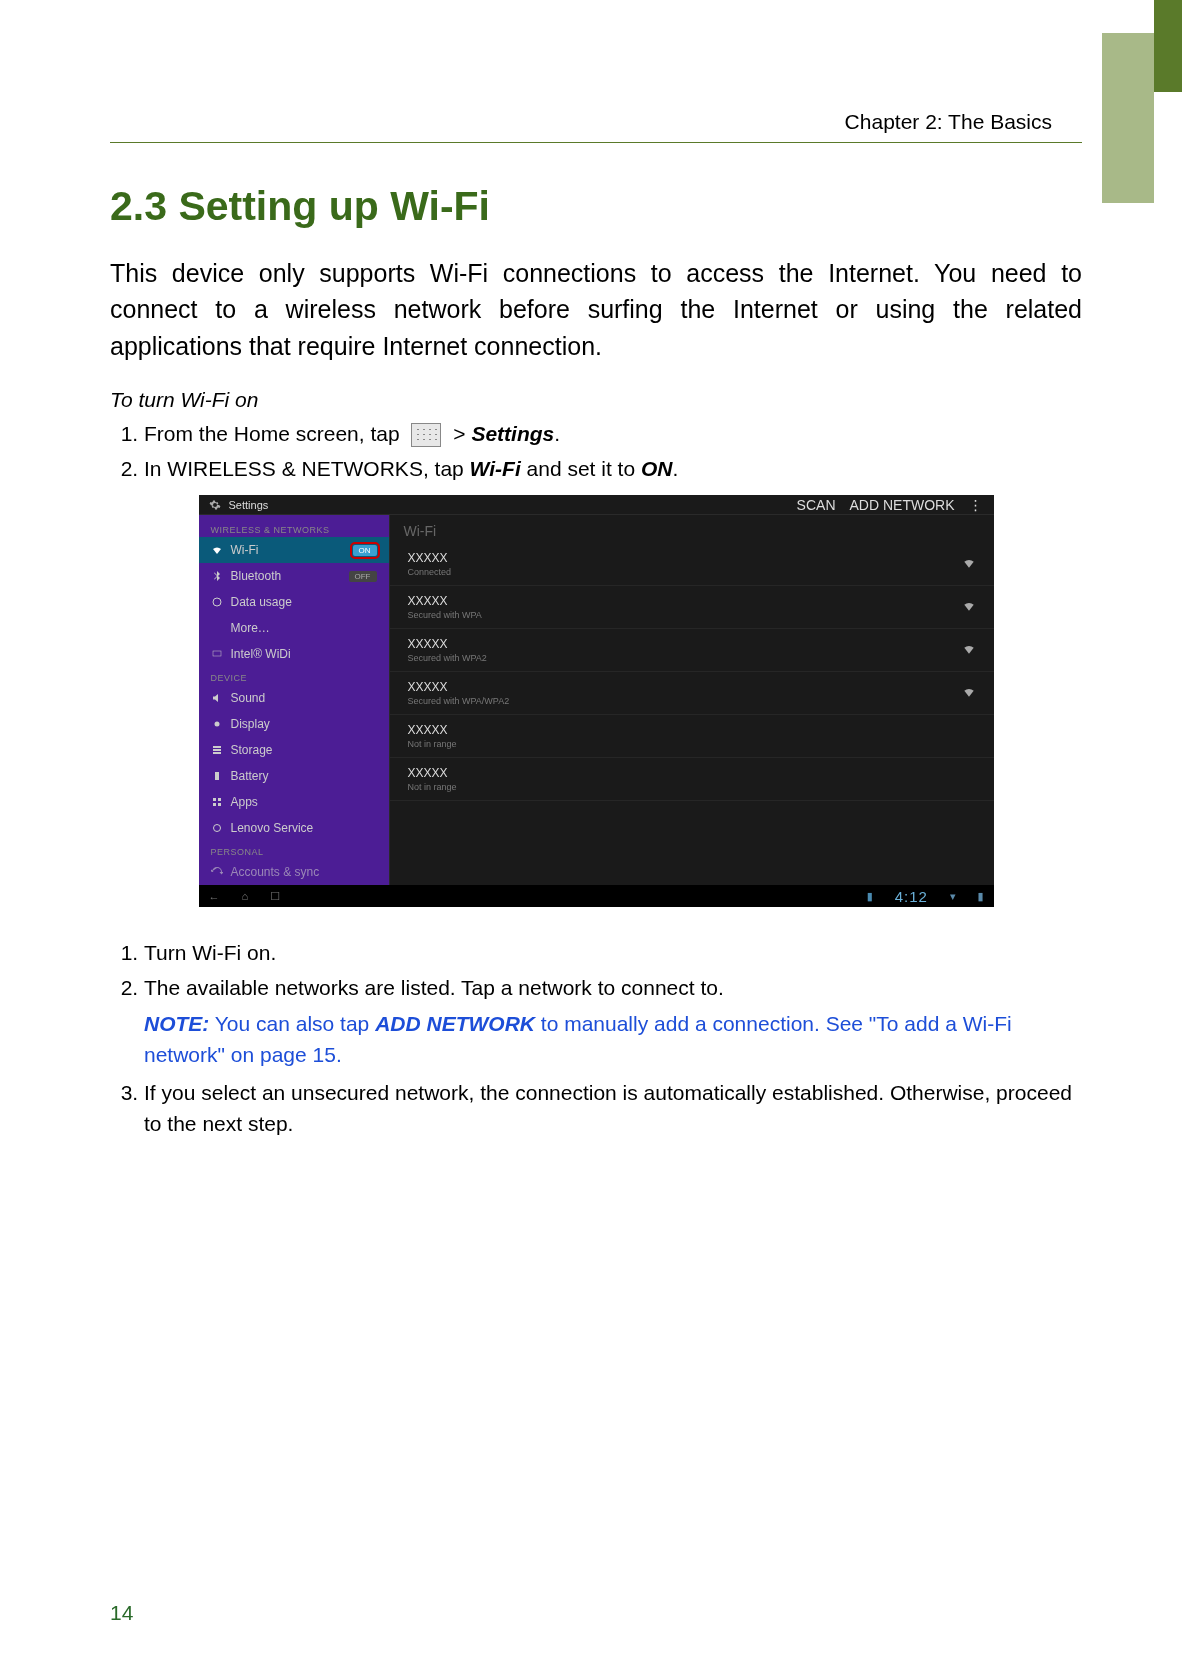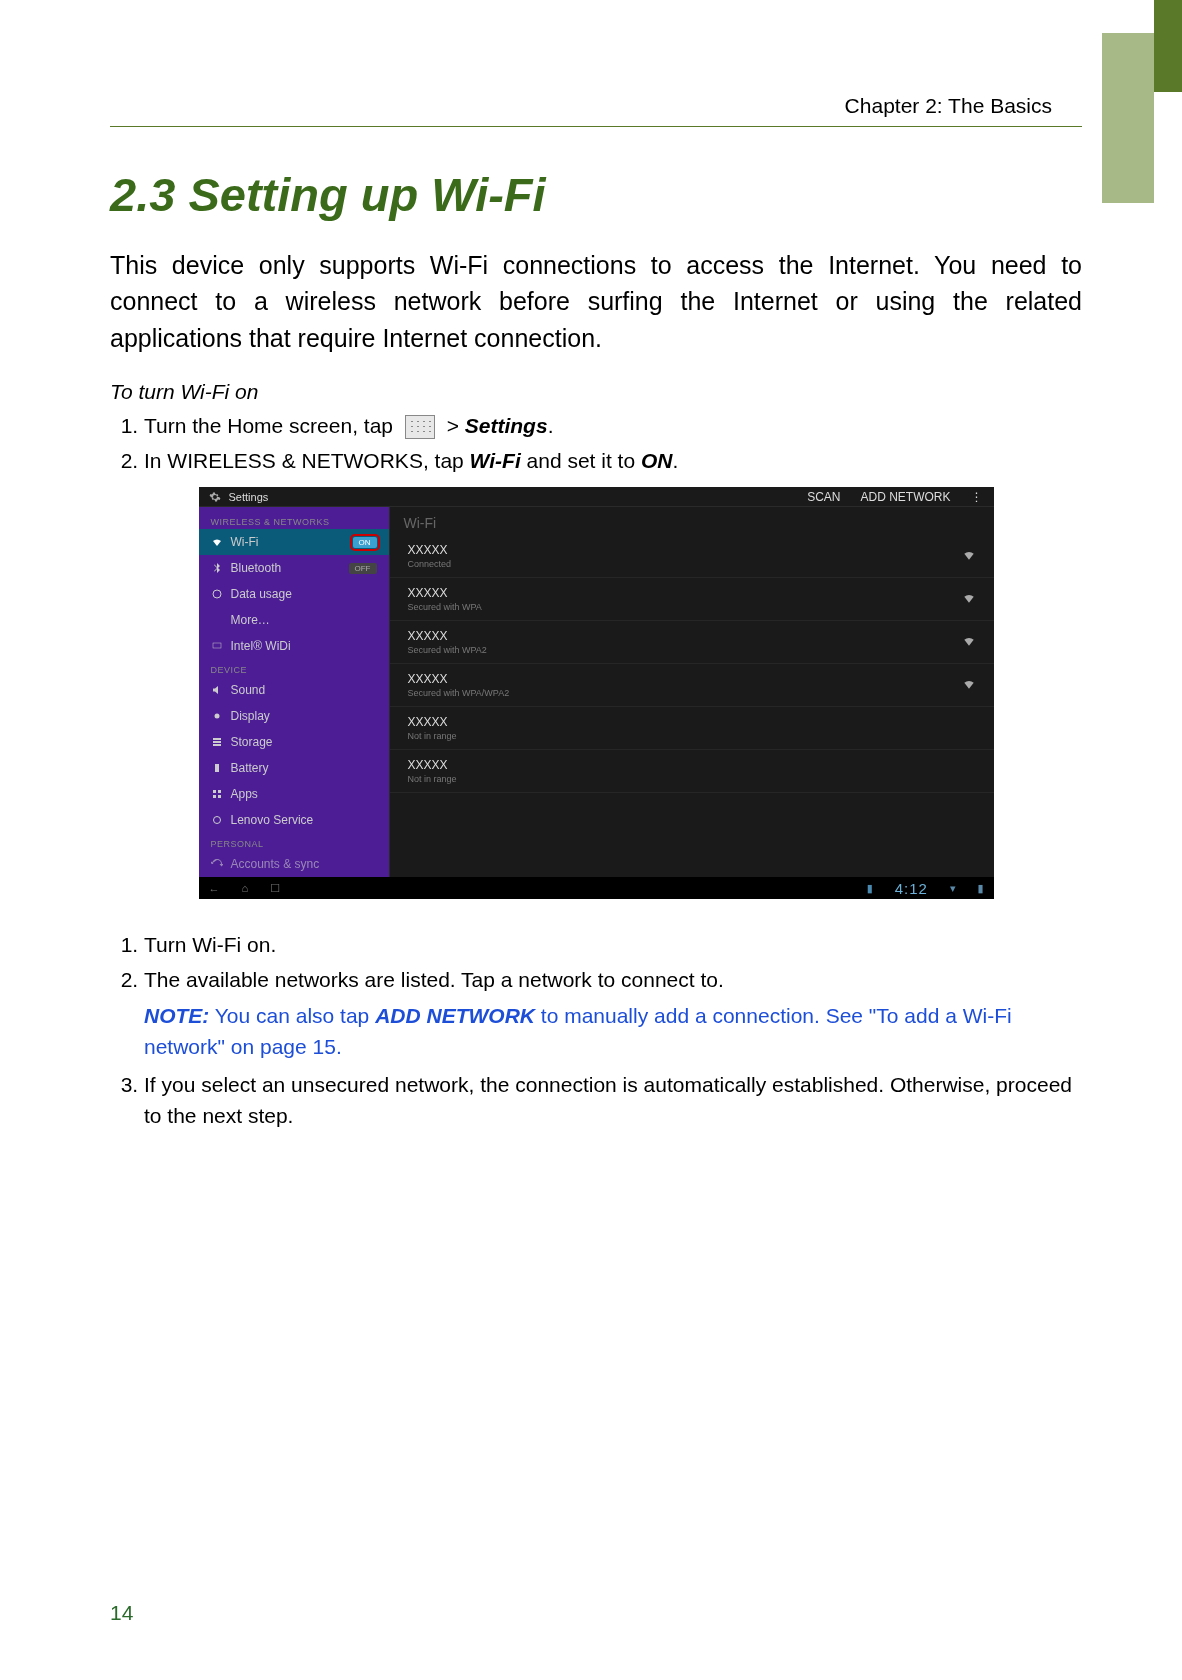--- a/index.html
+++ b/index.html
@@ -1,35 +1,35 @@
 <!DOCTYPE html>
 <html><head>
 <meta charset="utf-8">
 <style>
 body{margin:0;font-family:Arial,Helvetica,sans-serif;background:#fff;color:#000}
-.page{width:1182px;height:1680px;position:relative;box-sizing:border-box;padding:64px 100px 50px 110px}
+.page{width:1182px;height:1680px;position:relative;box-sizing:border-box;padding:80px 100px 50px 110px}
 .deco1{position:absolute;top:0;right:0;width:28px;height:92px;background:#5a7a2a}
 .deco2{position:absolute;top:33px;right:28px;width:52px;height:170px;background:#a8b988}
 .chapter-head{text-align:right;font-size:21px;margin-top:30px;margin-bottom:8px;padding-right:30px}
 .rule{border:none;border-top:1.5px solid #5a7a2a;margin:0 0 40px 0}
-.section-title{color:#3a6a1a;font-style:italic;font-weight:bold;font-size:47px;margin:0 0 22px 0}
+.section-title{color:#3a6a1a;font-weight:bold;font-size:41px;margin:0 0 22px 0}
 .intro{font-size:25px;line-height:1.45;text-align:justify;margin-bottom:24px}
 .sub{font-weight:normal;font-style:italic;font-size:21px;margin:12px 0 6px 0}
 ol{margin:4px 0 10px 0;padding-left:34px;font-size:21px}
 ol>li{margin:4px 0;line-height:1.5}
 .apps-icon{display:inline-block;width:28px;height:22px;border:1px solid #888;vertical-align:middle;background:linear-gradient(#e8e8e8,#e8e8e8);position:relative;margin:0 6px}
 .apps-icon::before{content:"";position:absolute;inset:3px;background:radial-gradient(circle,#888 1px,transparent 1px);background-size:6px 5px}
 .note-block{color:#1d4ed8;font-size:21px;margin:4px 0 6px 46px;line-height:1.5}
 .page-num{position:absolute;bottom:55px;left:110px;color:#2a6a2a;font-size:21px}
 
 
 .shot{width:795px;height:412px;background:#1a1a1a;margin:10px auto 30px auto;color:#aaa;font-family:sans-serif;font-size:11px;position:relative;display:flex;flex-direction:column}
 .shot-titlebar{height:26px;display:flex;align-items:center;padding:0 10px;color:#ddd;border-bottom:1px solid #2a2a2a;justify-content:space-between}
 .shot-titlebar .left{display:flex;align-items:center;gap:8px}
-.shot-titlebar .right{display:flex;align-items:flex-start;gap:20px;font-size:12px}
+.shot-titlebar .right{display:flex;align-items:flex-start;gap:14px;font-size:14px}
 .gear{width:12px;height:12px;display:inline-block;color:#aaa}
 .dots3{letter-spacing:1px}
 .shot-body{flex:1;display:flex}
 .side{width:190px;background:#4c1d95;border-right:1px solid #2a2a2a;padding-top:4px}
 .cat{color:#888;font-size:9px;padding:6px 12px 2px 12px;letter-spacing:.5px}
 .sitem{display:flex;align-items:center;gap:8px;padding:6px 12px;color:#ccc;font-size:12px}
 .sitem.sel{background:#0a5a7a}
 .sitem .tg{margin-left:auto;font-size:8px;padding:1px 6px;border-radius:2px}
 .tg-on{background:#3aa0d0;color:#fff;outline:2px solid #c00;outline-offset:1px}
 .tg-off{background:#444;color:#aaa}
@@ -54,21 +54,21 @@
   <div class="chapter-head">Chapter 2: The Basics</div>
   <hr class="rule">
 
   <h1 class="section-title">2.3 Setting up Wi-Fi</h1>
 
   <p class="intro">This device only supports Wi-Fi connections to access the Internet. You need to connect to a wireless network before surfing the Internet or using the related applications that require Internet connection.</p>
 
   <div class="sub">To turn Wi-Fi on</div>
   <ol>
     <li>
-      <span>Turn the Home screen, tap </span><span class="apps-icon"></span><span> &gt; </span><b><i><span>Settings</span></i></b><span>.</span>
+      <span>From the Home screen, tap </span><span class="apps-icon"></span><span> &gt; </span><b><i><span>Settings</span></i></b><span>.</span>
     </li>
     <li>
       <span>In WIRELESS &amp; NETWORKS, tap </span><b><i><span>Wi-Fi</span></i></b><span> and set it to </span><b><i><span>ON</span></i></b><span>.</span>
     </li>
   </ol>
 
   <div class="shot">
     <div class="shot-titlebar">
       <div class="left">
         <span class="gear">

